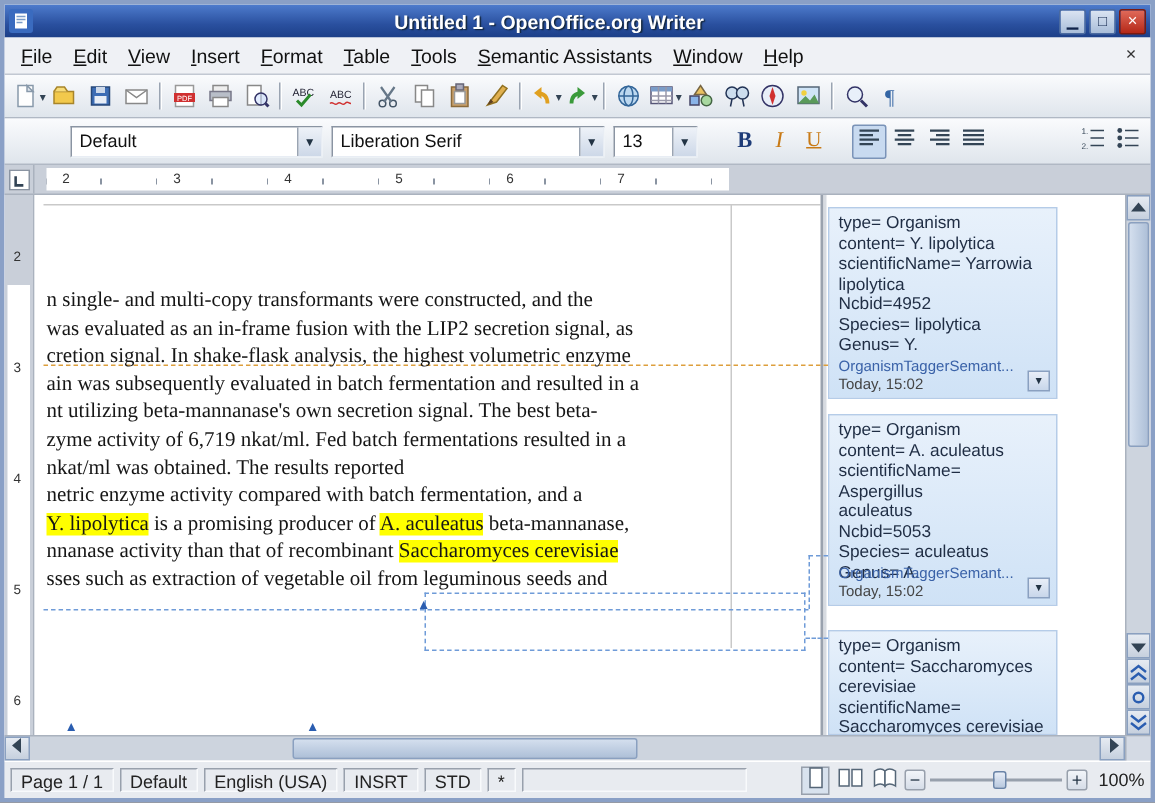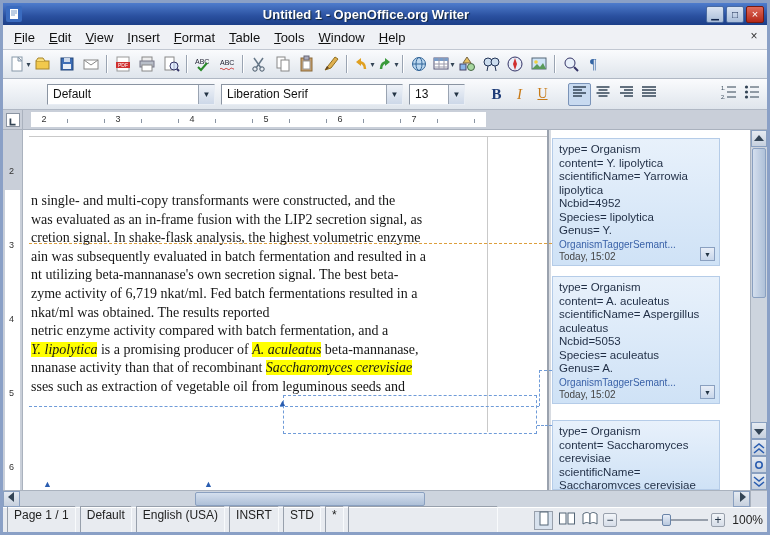--- a/index.html
+++ b/index.html
@@ -59,34 +59,34 @@
   .vnum { position:absolute; left:6px; }
 
   .docview { position:absolute; left:20px; right:17px; top:0; bottom:0; background:#fff; overflow:hidden; }
   .boundary-v { position:absolute; left:464px; top:6px; height:296px; border-left:1px solid #c9c9c9; }
   .boundary-h { position:absolute; left:6px; top:6px; width:518px; border-top:1px solid #c9c9c9; }
   .pageedge { position:absolute; left:524px; top:0; bottom:0; width:2px; background:#9aa2ae; }
   .pageedge-shadow { position:absolute; left:526px; top:0; bottom:0; width:2px; background:#d7dbe1; }
 
   .textblock { position:absolute; left:8px; top:62px; font-family:"Liberation Serif",serif; font-size:14px; line-height:18.6px; color:#161616; white-space:nowrap; }
   .docline span.hl { background:#ffff00; }
-  .docline span.it { font-style:italic; }
+  .docline span.it { }
 
   .anchor { position:absolute; font-size:9px; color:#2a5db0; line-height:9px; }
 
   .conn { position:absolute; }
   .c-orange-h { left:6px; top:113px; width:523px; border-top:1px dashed #dd9f3d; }
   .c-blue-h1 { left:6px; top:276px; width:510px; border-top:1px dashed #6f9bd8; }
   .c-blue-v1 { left:516px; top:240px; height:36px; border-left:1px dashed #6f9bd8; }
   .c-blue-h1b { left:516px; top:240px; width:13px; border-top:1px dashed #6f9bd8; }
   .c-blue-rect { left:260px; top:265px; width:254px; height:39px; border:1px dashed #6f9bd8; }
   .c-blue-h2 { left:514px; top:295px; width:15px; border-top:1px dashed #6f9bd8; }
 
   .notes { position:absolute; left:529px; top:0; width:180px; bottom:0; }
-  .note { position:absolute; left:0; width:168px; background:linear-gradient(#e8f1fb,#cfe2f6); border:1px solid #b5cce8; overflow:hidden; padding:4px 6px; }
+  .note { position:absolute; left:0; width:153px; background:linear-gradient(#e8f1fb,#cfe2f6); border:1px solid #b5cce8; overflow:hidden; padding:4px 6px; }
   .note-1 { top:8px; height:128px; }
   .note-2 { top:146px; height:128px; }
   .note-3 { top:290px; height:70px; }
   .note-body { font-size:11.5px; line-height:13.5px; color:#1f2d44; white-space:pre-line; }
   .note-author { position:absolute; left:6px; bottom:15px; font-size:10px; color:#3a62a8; white-space:nowrap; }
   .note-time { position:absolute; left:6px; bottom:3px; font-size:10px; color:#444; }
   .note-menu { position:absolute; right:4px; bottom:4px; width:15px; height:14px; background:linear-gradient(#e8eef8,#c8d6ea); border:1px solid #8aa0c0; display:flex; align-items:center; justify-content:center; font-size:7px; color:#234; }
 
   
   .vscroll { position:absolute; right:0; top:0; bottom:0; width:17px; background:#cdd4de; border-left:1px solid #aab2be; }
@@ -101,21 +101,21 @@
 
   .hscrollrow { height:17px; display:flex; background:#cdd4de; border-top:1px solid #aab2be; }
   .hscroll { position:relative; flex:1; }
   .hbtn { position:absolute; top:0; width:17px; height:16px; background:linear-gradient(#e6ebf2,#c6d0de); border:1px solid #8aa0c0; display:flex; align-items:center; justify-content:center; }
   .h-left { left:0; } .h-right { right:0; }
   .hthumb { position:absolute; left:192px; top:1px; height:14px; width:230px; background:linear-gradient(#d4dfee,#aec0d8); border:1px solid #8aa0c0; border-radius:2px; }
   .hcorner { width:17px; background:#d4dae4; border-left:1px solid #aab2be; }
 
   
   .statusbar { height:25px; background:#e8ebf0; border-top:1px solid #fff; display:flex; align-items:center; gap:4px; padding:0 4px; font-size:12px; color:#222; }
-  .scell { height:28px; line-height:16px; padding:0 6px; border:1px solid; border-color:#98a0ac #f8fafc #f8fafc #98a0ac; white-space:nowrap; }
+  .scell { height:16px; line-height:16px; padding:0 6px; border:1px solid; border-color:#98a0ac #f8fafc #f8fafc #98a0ac; white-space:nowrap; }
   .scell.empty { flex:0 0 150px; }
   .sspacer { flex:1; }
   .viewbtn { width:19px; height:19px; display:flex; align-items:center; justify-content:center; border:1px solid transparent; }
   .viewbtn.active { border-color:#98a0ac; background:#d8e2ee; }
   .zoomctl { display:flex; align-items:center; gap:3px; }
   .zbtn { width:14px; height:14px; line-height:12px; text-align:center; font-size:12px; color:#234; border:1px solid #98a0ac; background:linear-gradient(#f2f5f9,#d6dde8); border-radius:2px; }
   .ztrack { position:relative; width:88px; height:14px; }
   .ztrack::before { content:""; position:absolute; left:0; right:0; top:6px; height:2px; background:#98a0ac; }
   .ztick { position:absolute; left:50%; top:2px; width:1px; height:10px; background:#98a0ac; }
   .zthumb { position:absolute; left:48%; top:1px; width:9px; height:12px; background:linear-gradient(#e8eef8,#b8c8de); border:1px solid #6a84a8; border-radius:2px; }
@@ -150,20 +150,21 @@
 
   <div class="menubar">
     <span id="menu-items" style="display:flex;">
         <span class="menuitem"><u>F</u>ile</span>
         <span class="menuitem"><u>E</u>dit</span>
         <span class="menuitem"><u>V</u>iew</span>
         <span class="menuitem"><u>I</u>nsert</span>
         <span class="menuitem"><u>F</u>ormat</span>
         <span class="menuitem"><u>T</u>able</span>
         <span class="menuitem"><u>T</u>ools</span>
+        <span class="menuitem"><u>S</u>emantic Assistants</span>
         <span class="menuitem"><u>W</u>indow</span>
         <span class="menuitem"><u>H</u>elp</span>
       </span>
     <span class="menu-close">×</span>
   </div>
 
   <div class="toolbar std" id="tb-std">
       <span class="tbtn">
         <span>
           <svg viewBox="0 0 18 18" width="18" height="18">

